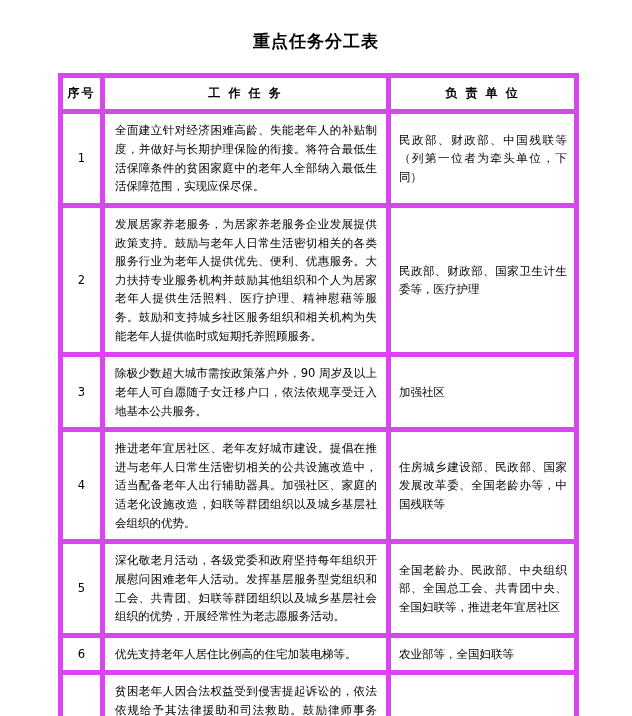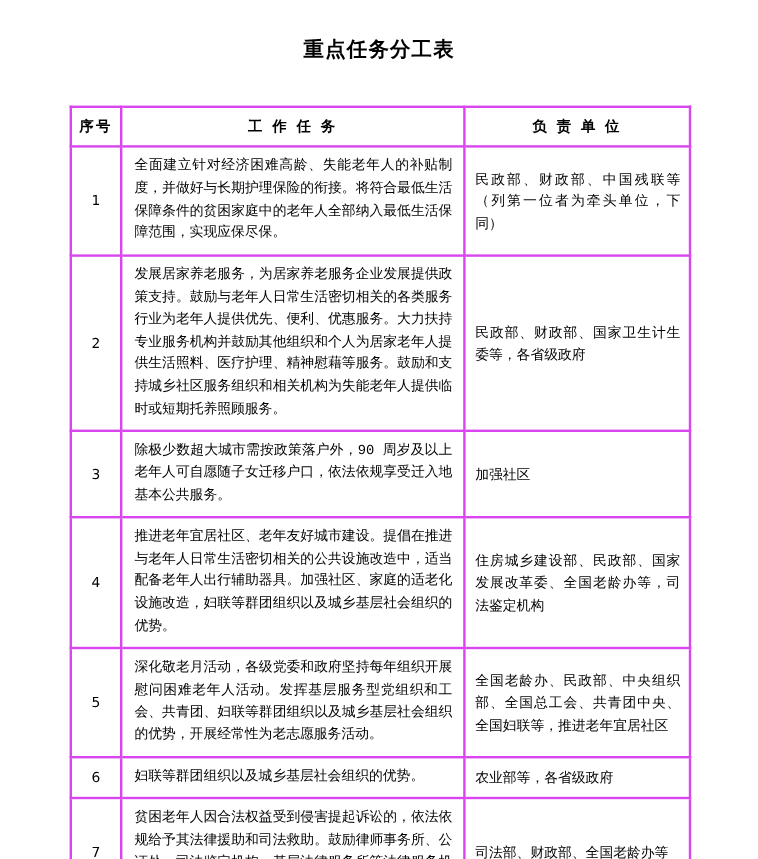--- a/index.html
+++ b/index.html
@@ -19,34 +19,34 @@
     width: 632px;
     height: 716px;
     box-sizing: border-box;
   }
   .doc-title {
     text-align: center;
     font-size: 17px;
     font-weight: bold;
     letter-spacing: 1px;
     margin-top: 30px;
-    margin-bottom: 35px;
+    margin-bottom: 20px;
     font-family: Liberation Sans, sans-serif;
   }
   .table-wrap {
     margin: 0 58px 0 58px;
   }
   table.task-table {
     border-collapse: collapse;
     width: 516px;
     table-layout: fixed;
   }
   table.task-table th,
   table.task-table td {
-    border: 2px solid #d946ef;
+    border: 5px solid #d946ef;
     vertical-align: middle;
     font-size: 11.5px;
     line-height: 1.62;
   }
   table.task-table thead th {
     text-align: center;
     font-weight: bold;
     font-size: 12px;
     letter-spacing: 2px;
     padding: 6px 2px;
@@ -57,21 +57,20 @@
   col.c-unit { width: 188px; }
 
   td.cell-no {
     text-align: center;
     font-size: 12px;
   }
   td.cell-task {
     padding: 7px 9px 7px 10px;
     text-align: justify;
     text-justify: inter-ideograph;
-    font-family: Liberation Mono, monospace;
   }
   td.cell-unit {
     padding: 7px 7px 7px 8px;
     text-align: justify;
     text-justify: inter-ideograph;
   }
 </style>
 </head>
 <body>
 
@@ -95,41 +94,41 @@
       </thead>
       <tbody>
         <tr>
           <td class="cell-no">1</td>
           <td class="cell-task">全面建立针对经济困难高龄、失能老年人的补贴制度，并做好与长期护理保险的衔接。将符合最低生活保障条件的贫困家庭中的老年人全部纳入最低生活保障范围，实现应保尽保。</td>
           <td class="cell-unit">民政部、财政部、中国残联等（列第一位者为牵头单位，下同）</td>
         </tr>
         <tr>
           <td class="cell-no">2</td>
           <td class="cell-task">发展居家养老服务，为居家养老服务企业发展提供政策支持。鼓励与老年人日常生活密切相关的各类服务行业为老年人提供优先、便利、优惠服务。大力扶持专业服务机构并鼓励其他组织和个人为居家老年人提供生活照料、医疗护理、精神慰藉等服务。鼓励和支持城乡社区服务组织和相关机构为失能老年人提供临时或短期托养照顾服务。</td>
-          <td class="cell-unit">民政部、财政部、国家卫生计生委等，各省级政府</td>
+          <td class="cell-unit">民政部、财政部、国家卫生计生委等，医疗护理</td>
         </tr>
         <tr>
           <td class="cell-no">3</td>
           <td class="cell-task">除极少数超大城市需按政策落户外，90 周岁及以上老年人可自愿随子女迁移户口，依法依规享受迁入地基本公共服务。</td>
           <td class="cell-unit">加强社区</td>
         </tr>
         <tr>
           <td class="cell-no">4</td>
           <td class="cell-task">推进老年宜居社区、老年友好城市建设。提倡在推进与老年人日常生活密切相关的公共设施改造中，适当配备老年人出行辅助器具。加强社区、家庭的适老化设施改造，妇联等群团组织以及城乡基层社会组织的优势。</td>
-          <td class="cell-unit">住房城乡建设部、民政部、国家发展改革委、全国老龄办等，司法鉴定机构</td>
+          <td class="cell-unit">住房城乡建设部、民政部、国家发展改革委、全国老龄办等，中国残联等</td>
         </tr>
         <tr>
           <td class="cell-no">5</td>
           <td class="cell-task">深化敬老月活动，各级党委和政府坚持每年组织开展慰问困难老年人活动。发挥基层服务型党组织和工会、共青团、妇联等群团组织以及城乡基层社会组织的优势，开展经常性为老志愿服务活动。</td>
           <td class="cell-unit">全国老龄办、民政部、中央组织部、全国总工会、共青团中央、全国妇联等，推进老年宜居社区</td>
         </tr>
         <tr>
           <td class="cell-no">6</td>
-          <td class="cell-task">妇联等群团组织以及城乡基层社会组织的优势。</td>
-          <td class="cell-unit">农业部等，各省级政府</td>
+          <td class="cell-task">优先支持老年人居住比例高的住宅加装电梯等。</td>
+          <td class="cell-unit">农业部等，全国妇联等</td>
         </tr>
         <tr>
           <td class="cell-no">7</td>
           <td class="cell-task">贫困老年人因合法权益受到侵害提起诉讼的，依法依规给予其法律援助和司法救助。鼓励律师事务所、公证处、司法鉴定机构、基层法律服务所等法律服务机构为经济困难老年人提供免费或优惠服务。</td>
           <td class="cell-unit">司法部、财政部、全国老龄办等</td>
         </tr>
       </tbody>
     </table>
   </div>
 

